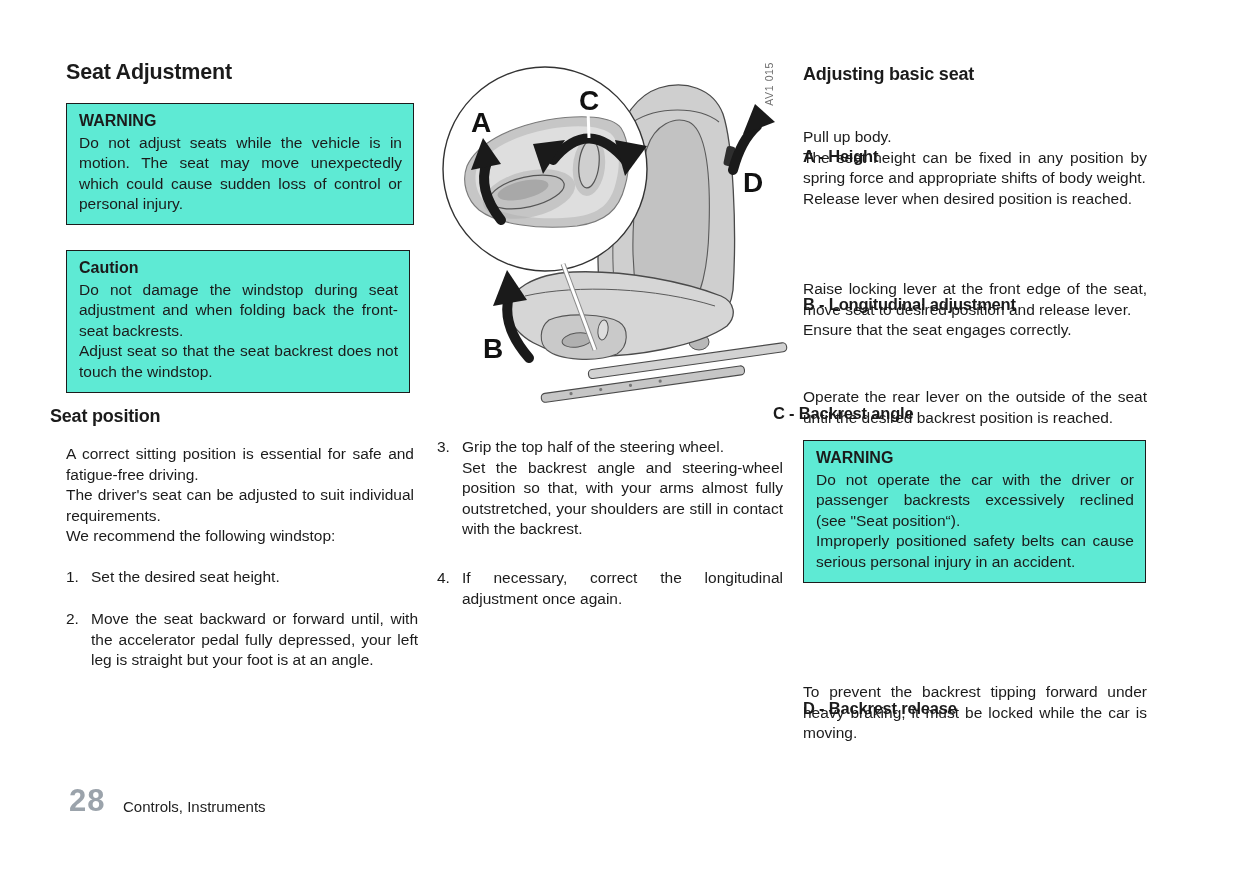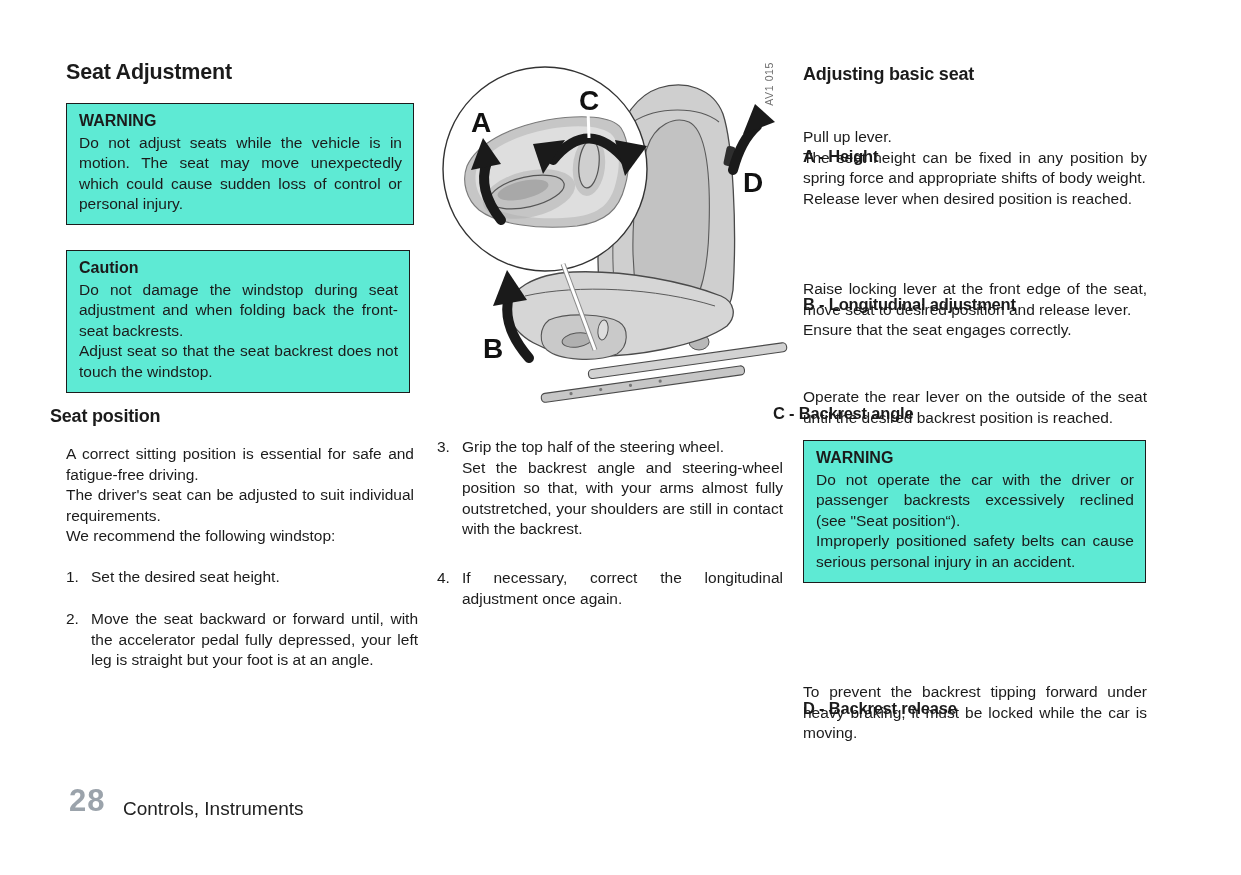--- a/index.html
+++ b/index.html
@@ -16,21 +16,21 @@
 
   .box { background:#5eead4; border:1.5px solid #1c1c1c; padding:7px 11px 9px 12px; }
   .box .box-title { font-size:16px; font-weight:bold; margin-bottom:1px; }
 
   .step { display:flex; }
   .step-num { flex:none; width:25px; }
   .step-body { flex:1; }
   .step-body div { text-align:justify; }
 
   .pagenum { font-size:31px; font-weight:bold; color:#9ba3ab; letter-spacing:1px; }
-  .pagelabel { font-size:19px; color:#222; }
+  .pagelabel { font-size:15px; color:#222; }
 
   .figcode { writing-mode:vertical-rl; transform:rotate(180deg); font-size:10.5px; color:#6e6e6e; letter-spacing:0.6px; }
 
   figure.seat-figure { width:353px; height:360px; }
   svg text.fig-label { font-weight:bold; font-size:28px; fill:#111; }
 </style>
 </head>
 <body>
 
 <h1 class="doc abs" style="left:66px; top:60px;">Seat Adjustment</h1>
@@ -146,21 +146,21 @@
   <div class="step-num">4.</div>
   <div class="step-body">
       <div>If necessary, correct the longitudinal adjustment once again.</div>
     </div>
 </div>
 
 <h2 class="doc abs" style="left:803px; top:64px;">Adjusting basic seat</h2>
 
 <h3 class="doc abs" style="left:803px; top:101px;">A - Height</h3>
 <div class="abs body-text just" style="left:803px; top:127px; width:344px;">
-  <div>Pull up lever.</div>
+  <div>Pull up body.</div>
   <div>The seat height can be fixed in any position by spring force and appropriate shifts of body weight.</div>
   <div>Release lever when desired position is reached.</div>
 </div>
 
 <h3 class="doc abs" style="left:803px; top:249px;">B - Longitudinal adjustment</h3>
 <div class="abs body-text just" style="left:803px; top:279px; width:344px;">
   <div>Raise locking lever at the front edge of the seat, move seat to desired position and release lever.</div>
   <div>Ensure that the seat engages correctly.</div>
 </div>
 

